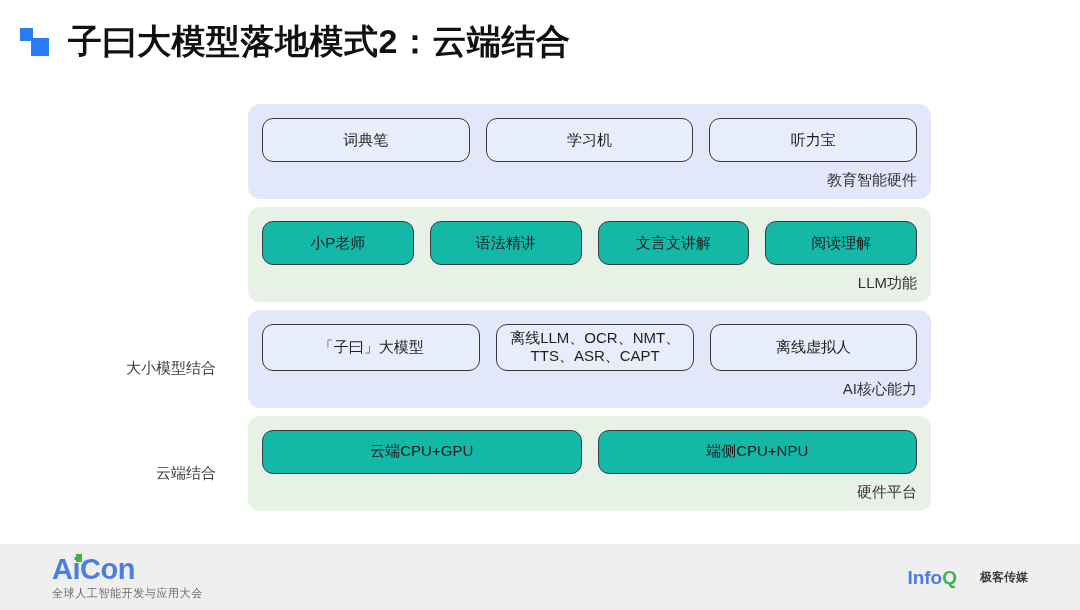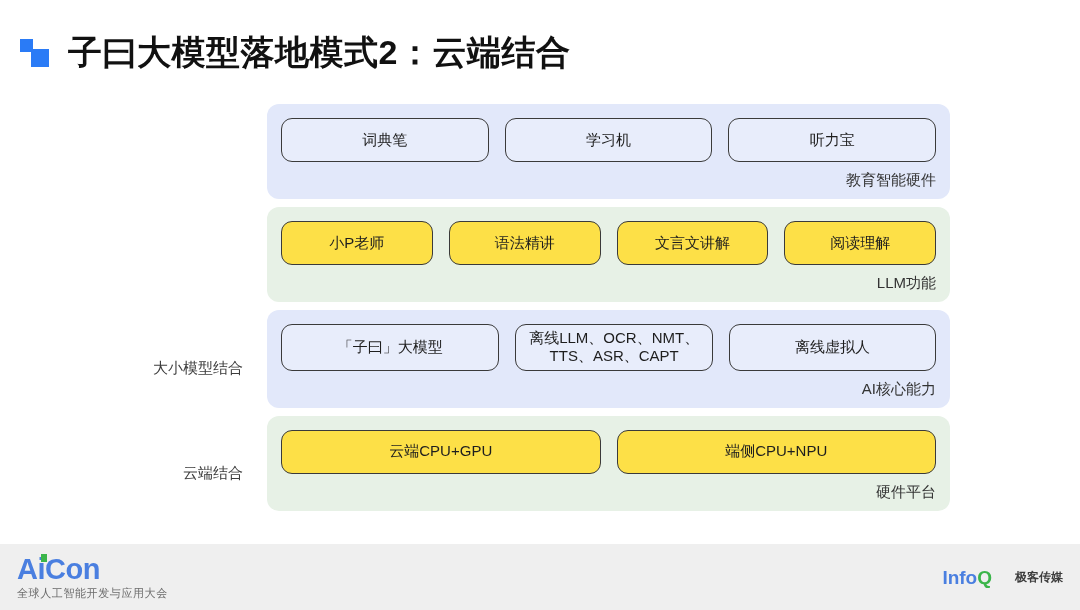--- a/index.html
+++ b/index.html
@@ -12,21 +12,21 @@
     background: #ffffff;
     font-family: "Liberation Sans", "DejaVu Sans", sans-serif;
     color: #1a1a1a;
     overflow: hidden;
     position: relative;
   }
 
   
   .title-row {
     position: absolute;
-    top: 26px;
+    top: 15px;
     left: 18px;
     display: flex;
     align-items: center;
     height: 52px;
   }
   .logo-mark {
     position: relative;
     width: 34px;
     height: 34px;
     margin-right: 16px;
@@ -64,23 +64,23 @@
     top: 104px;
     width: 1080px;
   }
   .band-row {
     position: relative;
     display: flex;
     align-items: center;
     margin-bottom: 8px;
   }
   .side-label {
-    width: 267px;
+    width: 248px;
     text-align: right;
-    padding-right: 24px;
+    padding-right: 32px;
     box-sizing: border-box;
     font-size: 15px;
     color: #3c3c3c;
     white-space: nowrap;
     margin-top: 20px;
   }
   .band {
     width: 683px;
     box-sizing: border-box;
     border-radius: 12px;
@@ -102,21 +102,21 @@
     align-items: center;
     justify-content: center;
     text-align: center;
     font-size: 15px;
     color: #1e1e1e;
     line-height: 1.22;
     padding: 4px 8px;
     box-sizing: border-box;
   }
   .band-blue .pill { background: #e8edfb; }
-  .band-green .pill { background: #fde047; }
+  .band-green .pill { background: #14b8a6; }
 
   .band-label {
     text-align: right;
     font-size: 15px;
     color: #333333;
     margin-top: 9px;
     margin-bottom: 4px;
     line-height: 1.2;
   }
 
@@ -131,21 +131,21 @@
   .footer {
     position: absolute;
     left: 0;
     bottom: 0;
     width: 1080px;
     height: 66px;
     background: #efefef;
     display: flex;
     align-items: center;
     justify-content: space-between;
-    padding: 0 17px;
+    padding: 0 52px;
     box-sizing: border-box;
   }
   .aicon-logo {
     display: flex;
     flex-direction: column;
     align-items: flex-start;
     line-height: 1;
   }
   .aicon-word {
     font-size: 29px;

